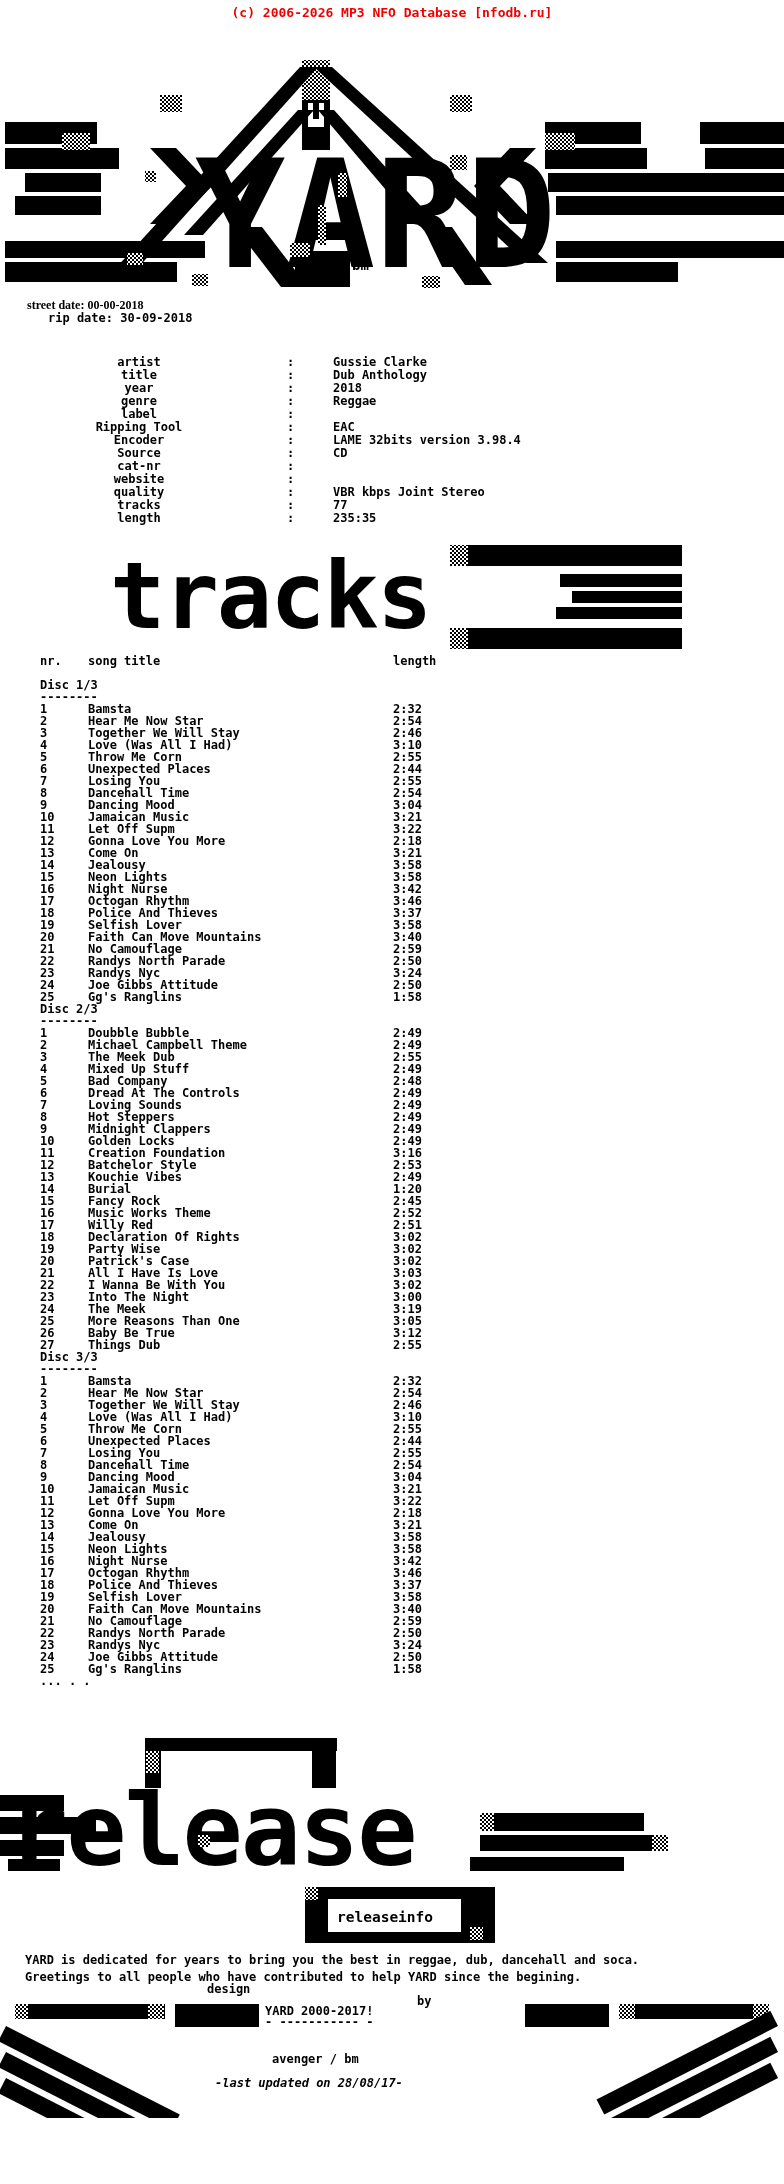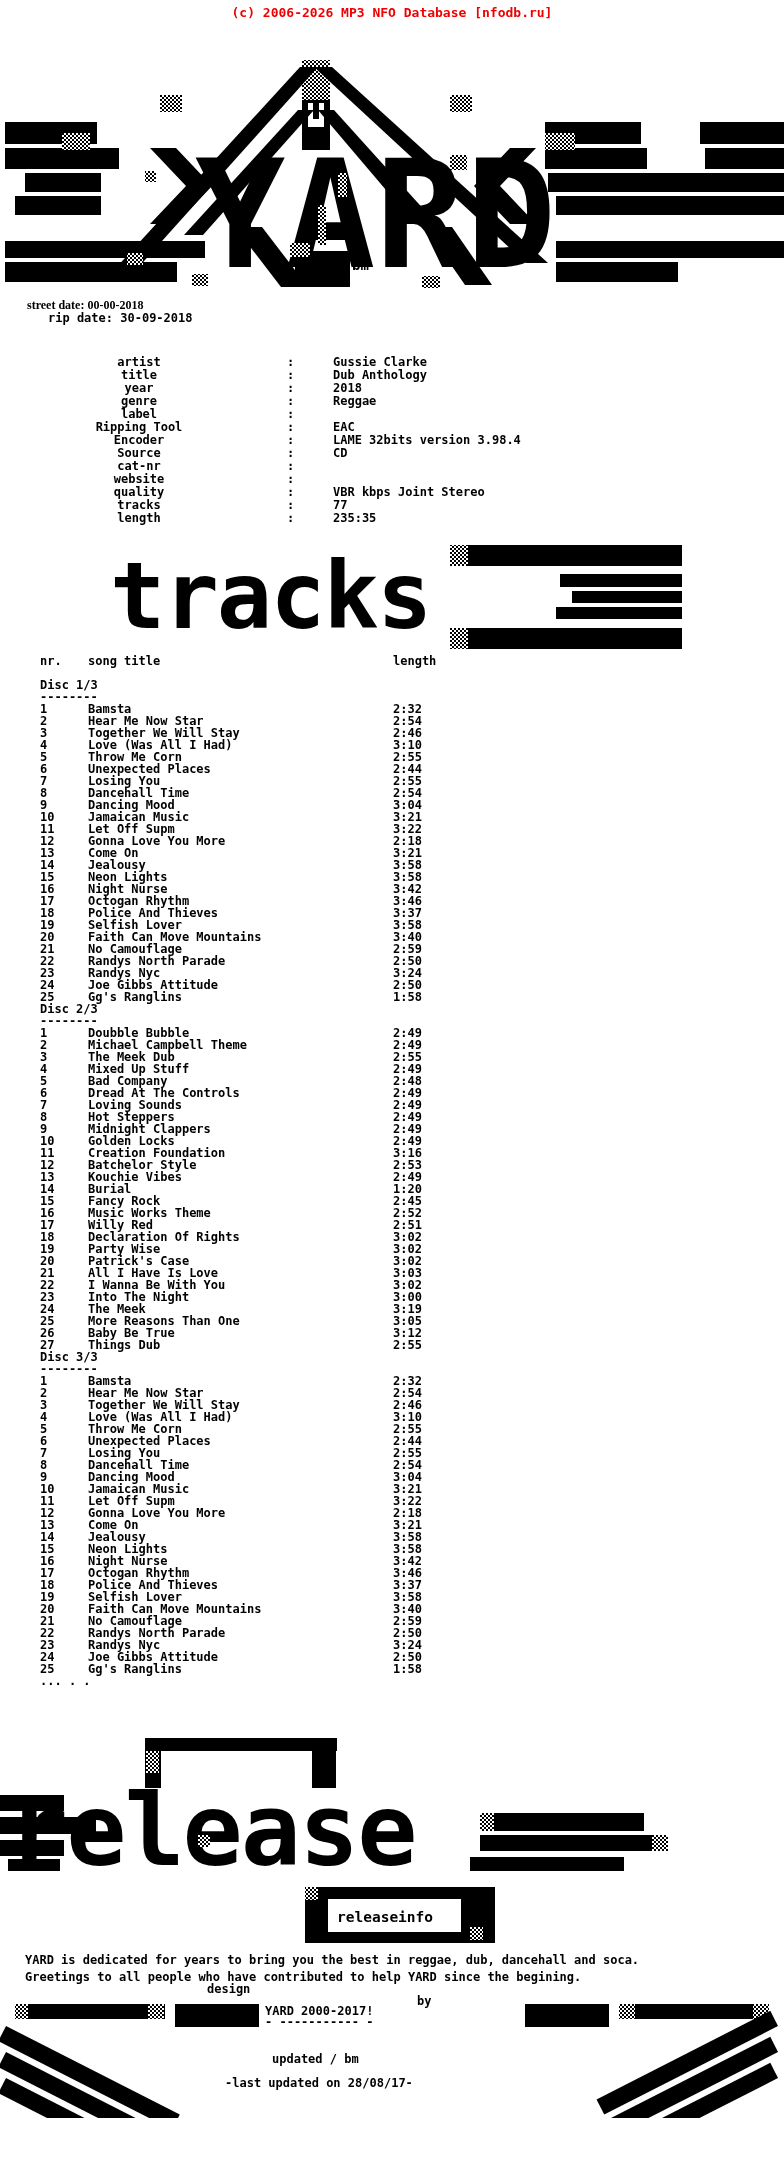--- a/index.html
+++ b/index.html
@@ -168,16 +168,16 @@
     <rect x="525" y="4" width="84" height="23" fill="#000000"></rect>
     <rect x="0" y="0" width="195" height="17" fill="#000000" transform="translate(778,26) rotate(153)"></rect>
     <rect x="0" y="0" width="195" height="17" fill="#000000" transform="translate(778,52) rotate(153)"></rect>
     <rect x="0" y="0" width="160" height="17" fill="#000000" transform="translate(778,78) rotate(153)"></rect>
   </svg>
 
   <div class="abs" style="top:2004px;left:265px;">YARD 2000-2017!</div>
   <div class="abs" style="top:2015px;left:265px;">- ----------- -</div>
   <div class="abs" style="top:1982px;left:207px;">design</div>
   <div class="abs" style="top:1994px;left:417px;">by</div>
-  <div class="abs" style="top:2052px;left:272px;">updated / bm</div>
-  <div class="abs" style="top:2076px;left:225px;">-last updated on 28/08/17-</div>
+  <div class="abs" style="top:2052px;left:272px;">avenger / bm</div>
+  <div class="abs" style="top:2076px;left:215px;font-style:italic;">-last updated on 28/08/17-</div>
 
 </div>
 
 </body></html>

